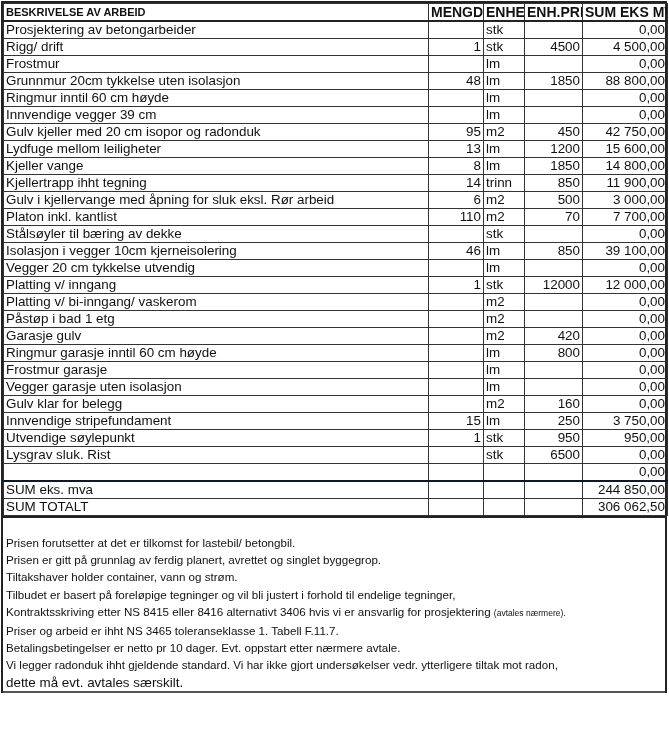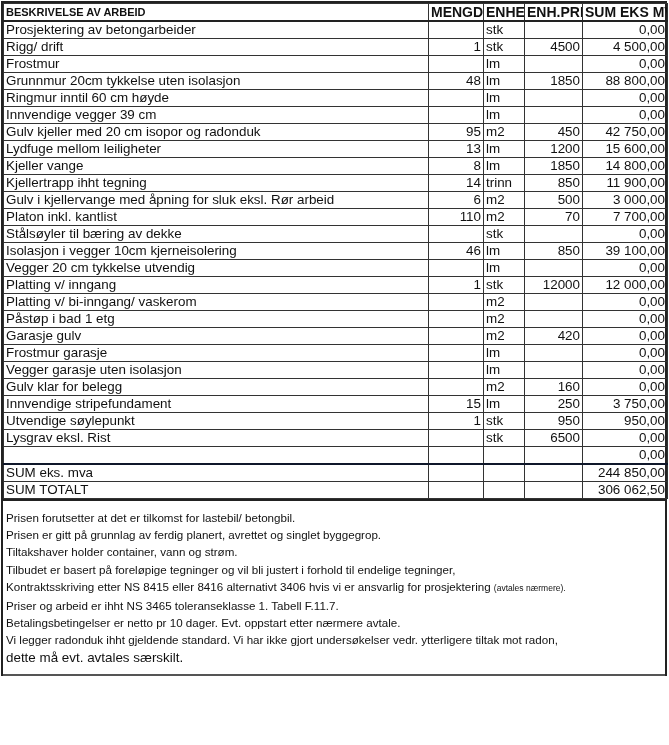--- a/index.html
+++ b/index.html
@@ -12,21 +12,21 @@
   th { font-weight: bold; text-align: center; font-size: 14px; height: 17px; border-bottom: 2px solid #222; }
   th.desc { text-align: left; font-size: 11px; }
   td.num { text-align: right; }
   td.unit { text-align: left; }
   tr.sum-first td { border-top: 2px solid #0f172a; }
   .col-desc { width: 425px; }
   .col-q { width: 55px; }
   .col-u { width: 41px; }
   .col-p { width: 58px; }
   .col-s { width: 85px; }
-  .notes { border-top: 2px solid #222; border-left: 0; padding: 8px 3px 0 3px; height: 177px; box-sizing: border-box; border-bottom: 2px solid #555; }
+  .notes { border-top: 2px solid #222; border-left: 0; padding: 16px 3px 0 3px; height: 177px; box-sizing: border-box; border-bottom: 2px solid #555; }
   .note { font-size: 11.6px; line-height: 17.2px; white-space: nowrap; }
   .note.big { font-size: 13.4px; }
   .note small { font-size: 8.5px; }
 </style>
 </head>
 <body>
 
 <div class="sheet">
   <table>
     <colgroup>
@@ -173,20 +173,27 @@
           <td class="num">0,00</td>
         </tr>
         <tr>
           <td>Garasje gulv</td>
           <td class="num"></td>
           <td class="unit">m2</td>
           <td class="num">420</td>
           <td class="num">0,00</td>
         </tr>
         <tr>
+          <td>Ringmur garasje inntil 60 cm høyde</td>
+          <td class="num"></td>
+          <td class="unit">lm</td>
+          <td class="num">800</td>
+          <td class="num">0,00</td>
+        </tr>
+        <tr>
           <td>Frostmur garasje</td>
           <td class="num"></td>
           <td class="unit">lm</td>
           <td class="num"></td>
           <td class="num">0,00</td>
         </tr>
         <tr>
           <td>Vegger garasje uten isolasjon</td>
           <td class="num"></td>
           <td class="unit">lm</td>
@@ -208,21 +215,21 @@
           <td class="num">3 750,00</td>
         </tr>
         <tr>
           <td>Utvendige søylepunkt</td>
           <td class="num">1</td>
           <td class="unit">stk</td>
           <td class="num">950</td>
           <td class="num">950,00</td>
         </tr>
         <tr>
-          <td>Lysgrav eksl. Rist</td>
+          <td>Lysgrav sluk. Rist</td>
           <td class="num"></td>
           <td class="unit">stk</td>
           <td class="num">6500</td>
           <td class="num">0,00</td>
         </tr>
         <tr>
           <td></td>
           <td class="num"></td>
           <td class="unit"></td>
           <td class="num"></td>

